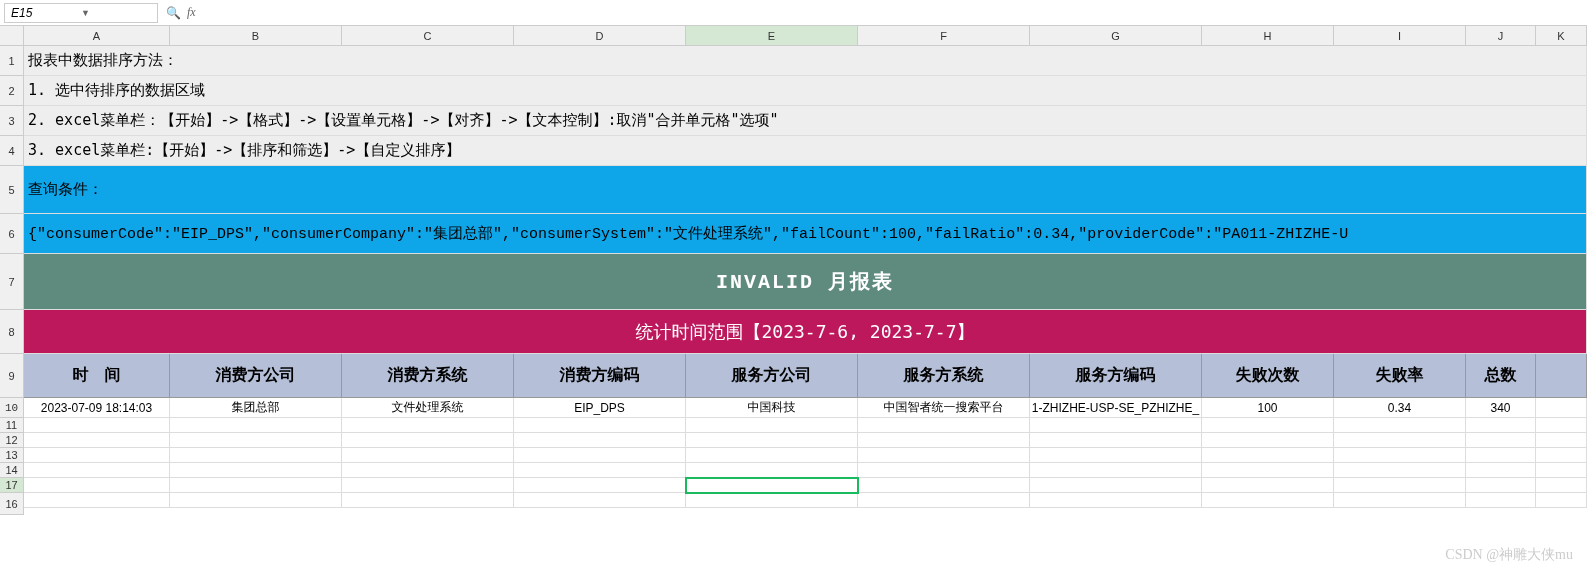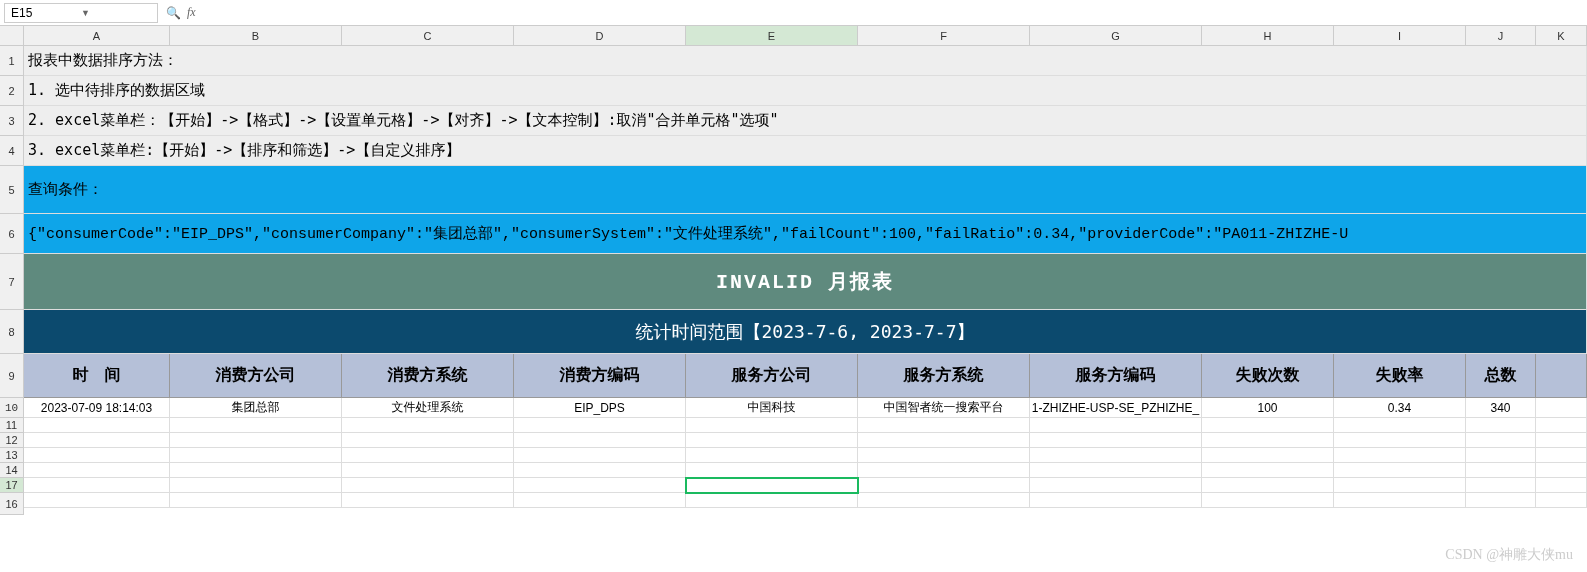--- a/index.html
+++ b/index.html
@@ -1,20 +1,20 @@
 <!DOCTYPE html>
 <html><head>
 <meta charset="utf-8">
 <style>
 * { box-sizing: border-box; margin: 0; padding: 0; }
 body { font-family: Arial, "Microsoft YaHei", sans-serif; font-size: 12px; background: #fff; overflow: hidden; }
 
 .toolbar { height: 26px; display: flex; align-items: center; border-bottom: 1px solid #ccc; padding: 0 4px; gap: 8px; }
 .name-box { width: 154px; height: 20px; border: 1px solid #ccc; padding: 0 6px; font-size: 12px; display: flex; align-items: center; background: #fff; }
-.name-box span { flex: 1; }
+.name-box span { flex: 1; font-style: italic; }
 .nb-arrow { font-size: 9px; color: #666; }
 .fx-wrap { display: flex; align-items: center; gap: 6px; color: #666; }
 .fx-icon { font-style: italic; font-family: serif; }
 
 .sheet { display: flex; }
 .row-headers { display: flex; flex-direction: column; }
 .corner { width: 24px; height: 20px; background: #f0f0f0; border-right: 1px solid #ccc; border-bottom: 1px solid #ccc; }
 .rh { width: 24px; background: #f0f0f0; border-right: 1px solid #ccc; border-bottom: 1px solid #ccc; display: flex; align-items: center; justify-content: center; font-size: 11px; color: #333; }
 .rh.sel { background: #d4e8d4; }
 
@@ -23,21 +23,21 @@
 .ch { background: #f0f0f0; border-right: 1px solid #ccc; border-bottom: 1px solid #ccc; display: flex; align-items: center; justify-content: center; font-size: 11px; color: #333; }
 .ch.sel { background: #d4e8d4; }
 
 .row { display: flex; }
 .cell { border-right: 1px solid #ddd; border-bottom: 1px solid #ddd; display: flex; align-items: center; padding: 0 4px; overflow: hidden; white-space: nowrap; }
 .cell.center { justify-content: center; text-align: center; }
 
 .row-instr .cell { background: #eee; font-family: "SimSun", monospace; font-size: 15px; }
 .row-orange .cell { background: #0ea5e9; font-family: "Courier New", monospace; font-size: 15px; }
 .row-title .cell { background: #5f8a7e; color: #fff; font-family: "Courier New", monospace; font-size: 20px; font-weight: bold; letter-spacing: 2px; }
-.row-subtitle .cell { background: #0c4a6e; color: #fff; font-family: "SimSun", monospace; font-size: 18px; }
+.row-subtitle .cell { background: #be185d; color: #fff; font-family: "SimSun", monospace; font-size: 18px; }
 .row-header .cell { background: #b5c0d8; font-family: "SimSun", serif; font-size: 16px; font-weight: bold; border-right: 1px solid #999; border-bottom: 1px solid #999; }
 .row-data .cell { font-size: 12px; }
 
 .active-cell { outline: 2px solid #1aba5f; outline-offset: -1px; z-index: 5; position: relative; }
 
 .watermark { position: fixed; bottom: 8px; right: 14px; color: #ccc; font-size: 14px; font-family: "Microsoft YaHei"; pointer-events: none; }
 </style>
 </head>
 <body>
 

